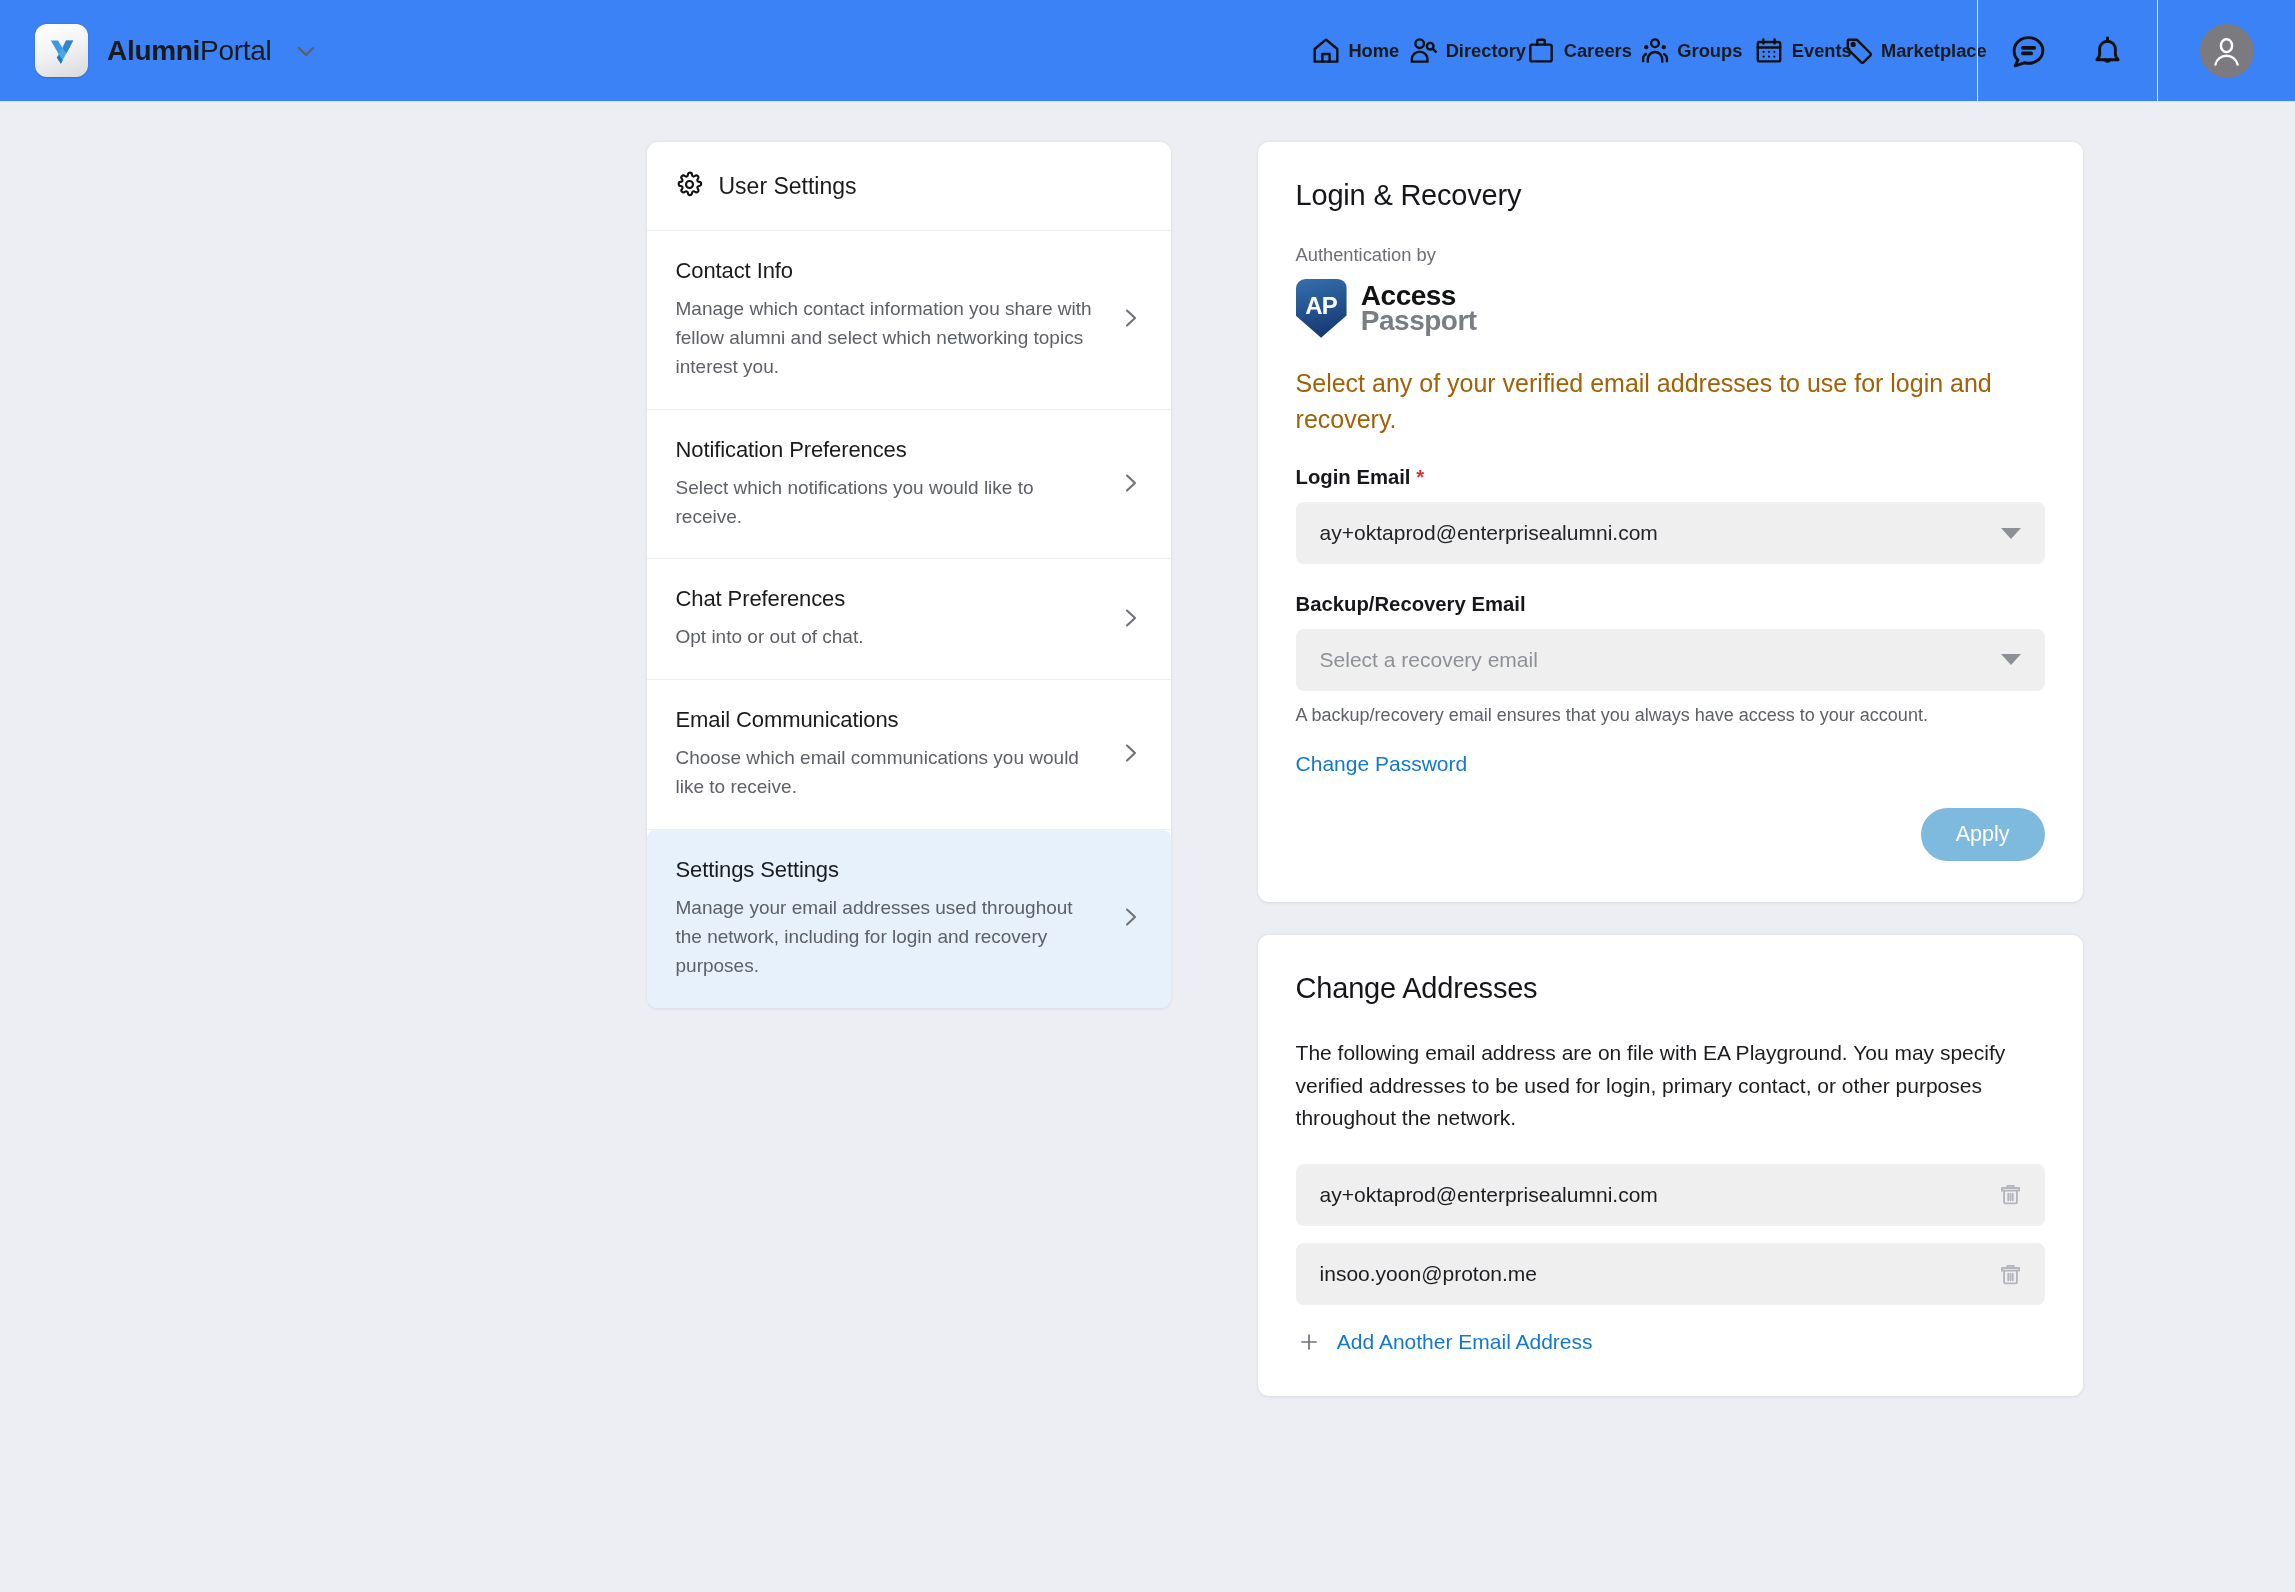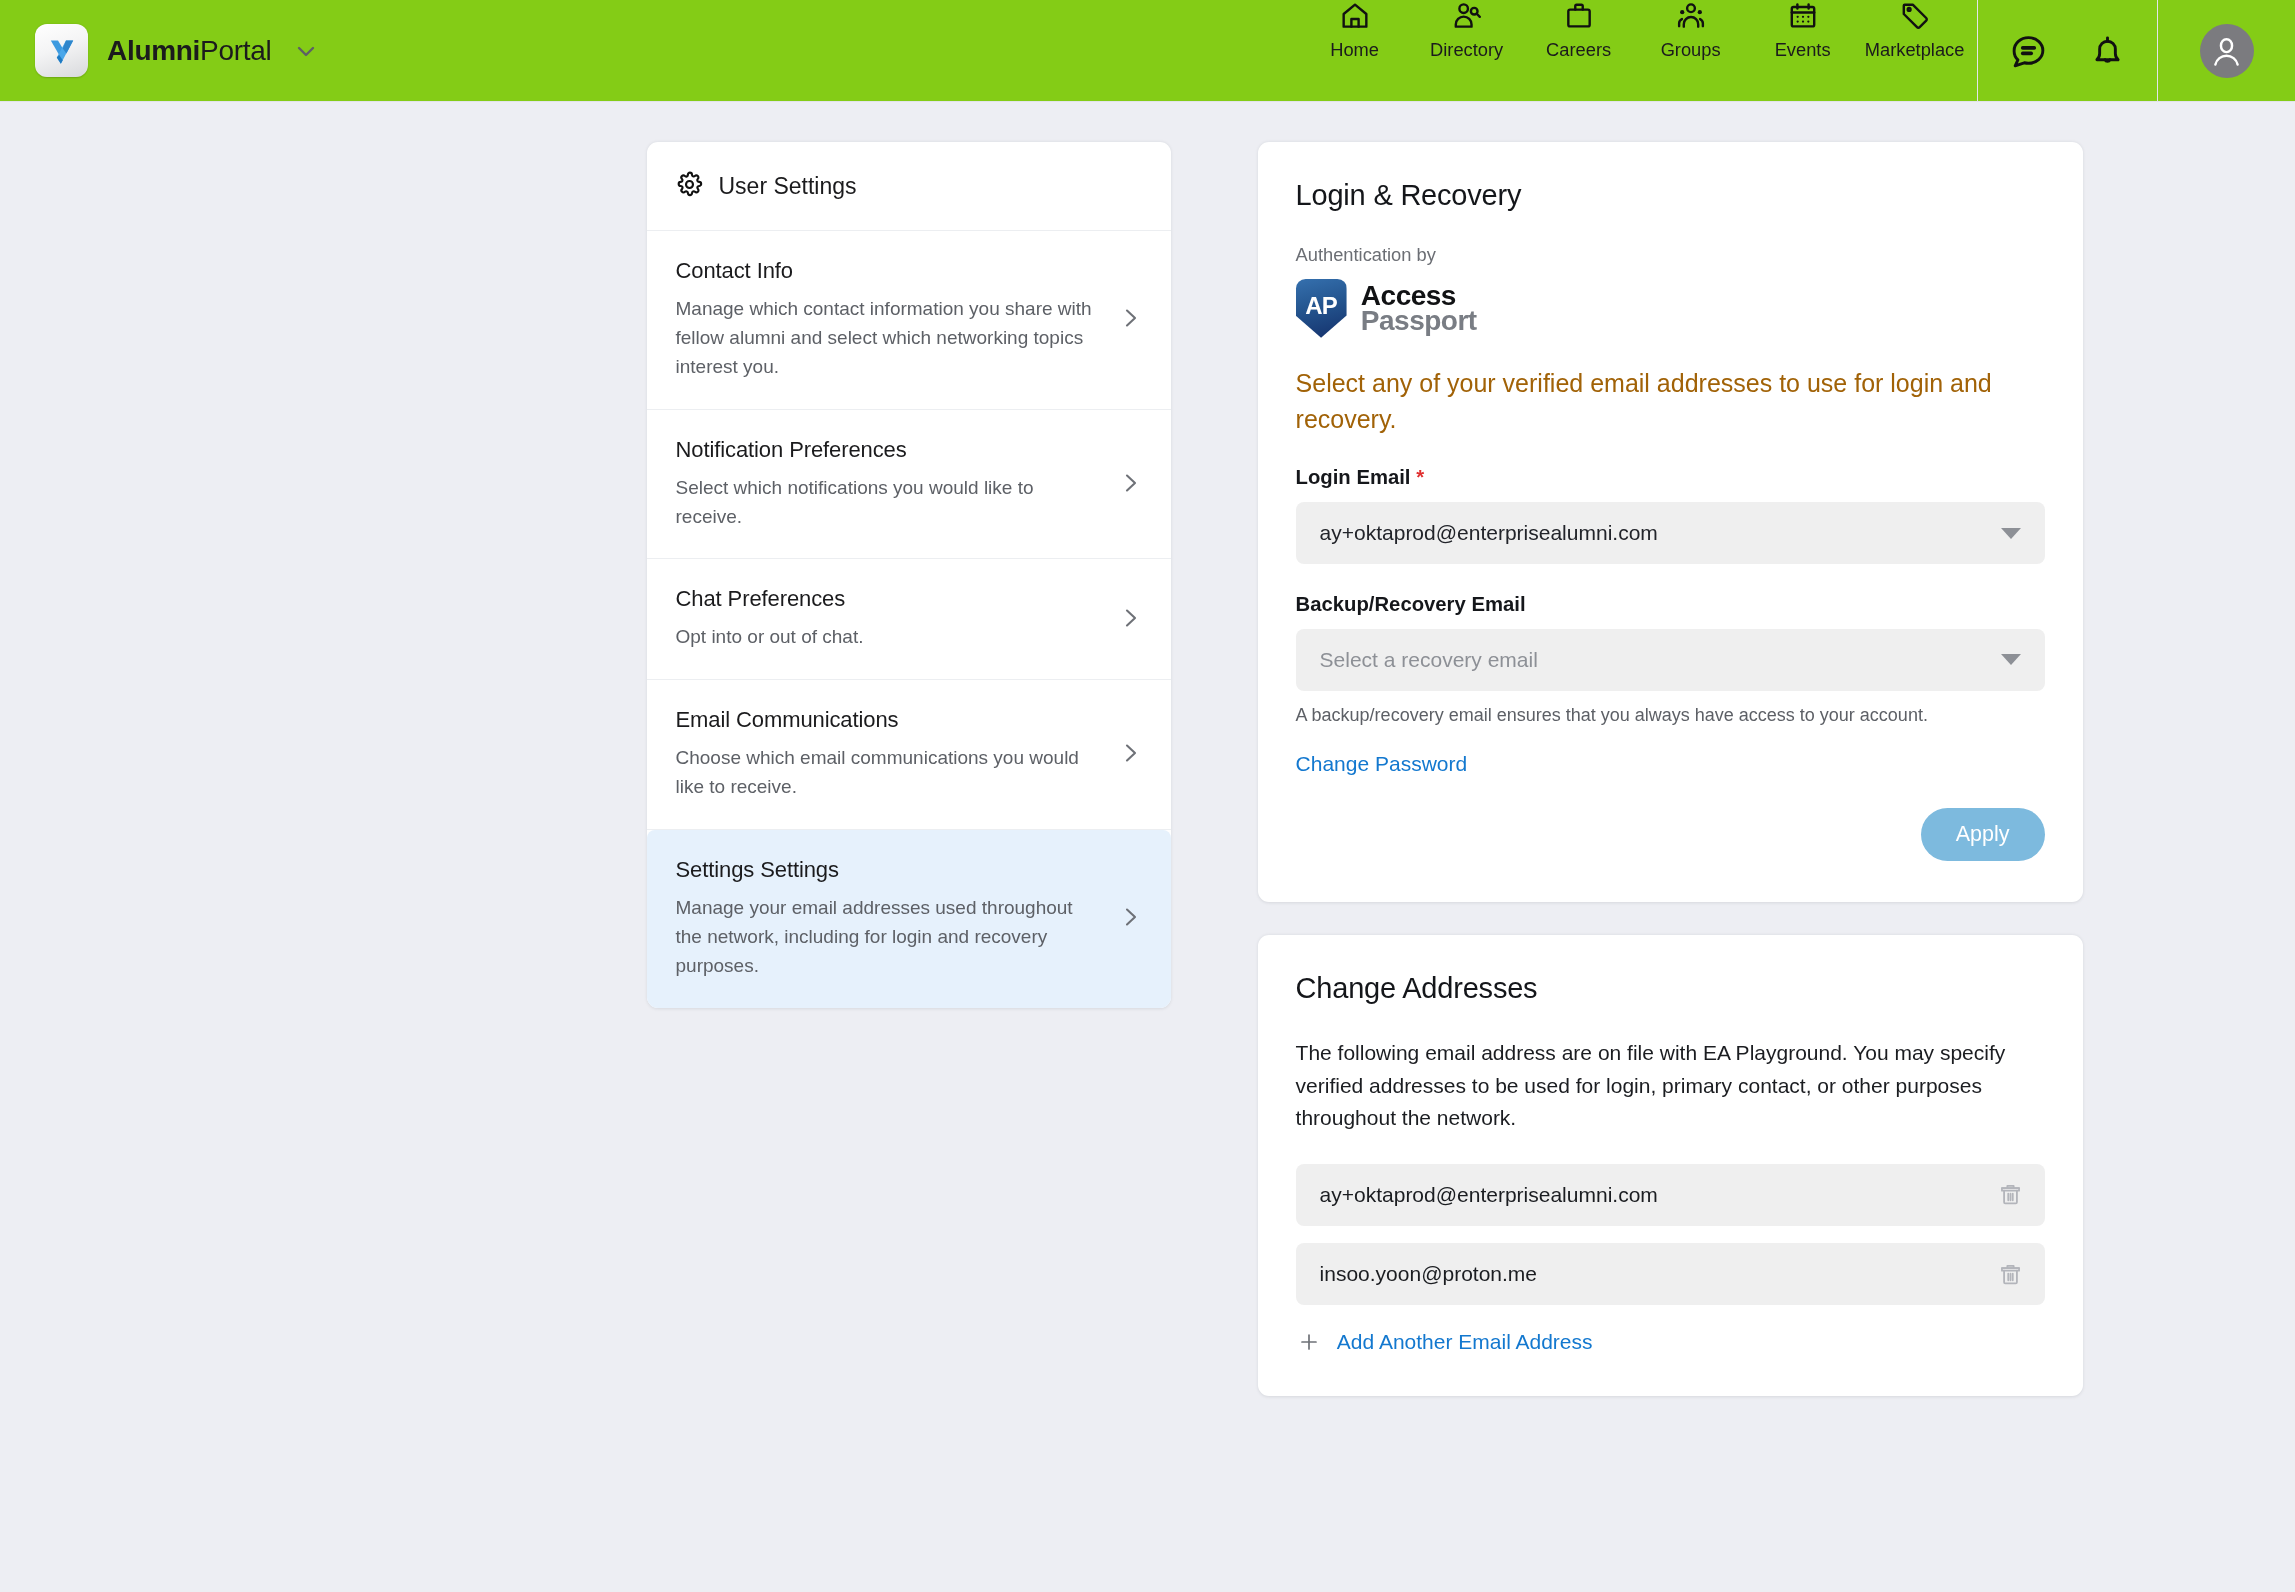--- a/index.html
+++ b/index.html
@@ -7,21 +7,21 @@
     width: 2295px;
     height: 1593px;
     background: #edeef3;
     font-family: "Liberation Sans", sans-serif;
     -webkit-font-smoothing: antialiased;
   }
 
   
   .topnav {
     height: 102px;
-    background: #84cc16;
+    background: #3b82f6;
     display: flex;
     align-items: stretch;
     border-bottom: 0.8px solid #e2e4ea;
     position: relative;
   }
   .brand {
     display: flex;
     align-items: center;
     gap: 19px;
     padding-left: 35px;
@@ -48,24 +48,26 @@
   .nav-items {
     display: flex;
     align-items: center;
     gap: 0;
     padding-right: 6.4px;
   }
   .nav-item {
     width: 112px;
     height: 102px;
     display: flex;
-    flex-direction: column;
-    align-items: center;
+    flex-direction: row;
+    align-items: center;
+    justify-content: center;
     gap: 6.4px;
     cursor: pointer;
+    font-weight: bold;
   }
   .nav-item .ico { height: 33px; display:flex; align-items:center; justify-content:center; }
   .nav-item .lbl {
     font-size: 18.3px;
     color: #1b1b1d;
     white-space: nowrap;
   }
 
   .nav-group-actions {
     display: flex;

